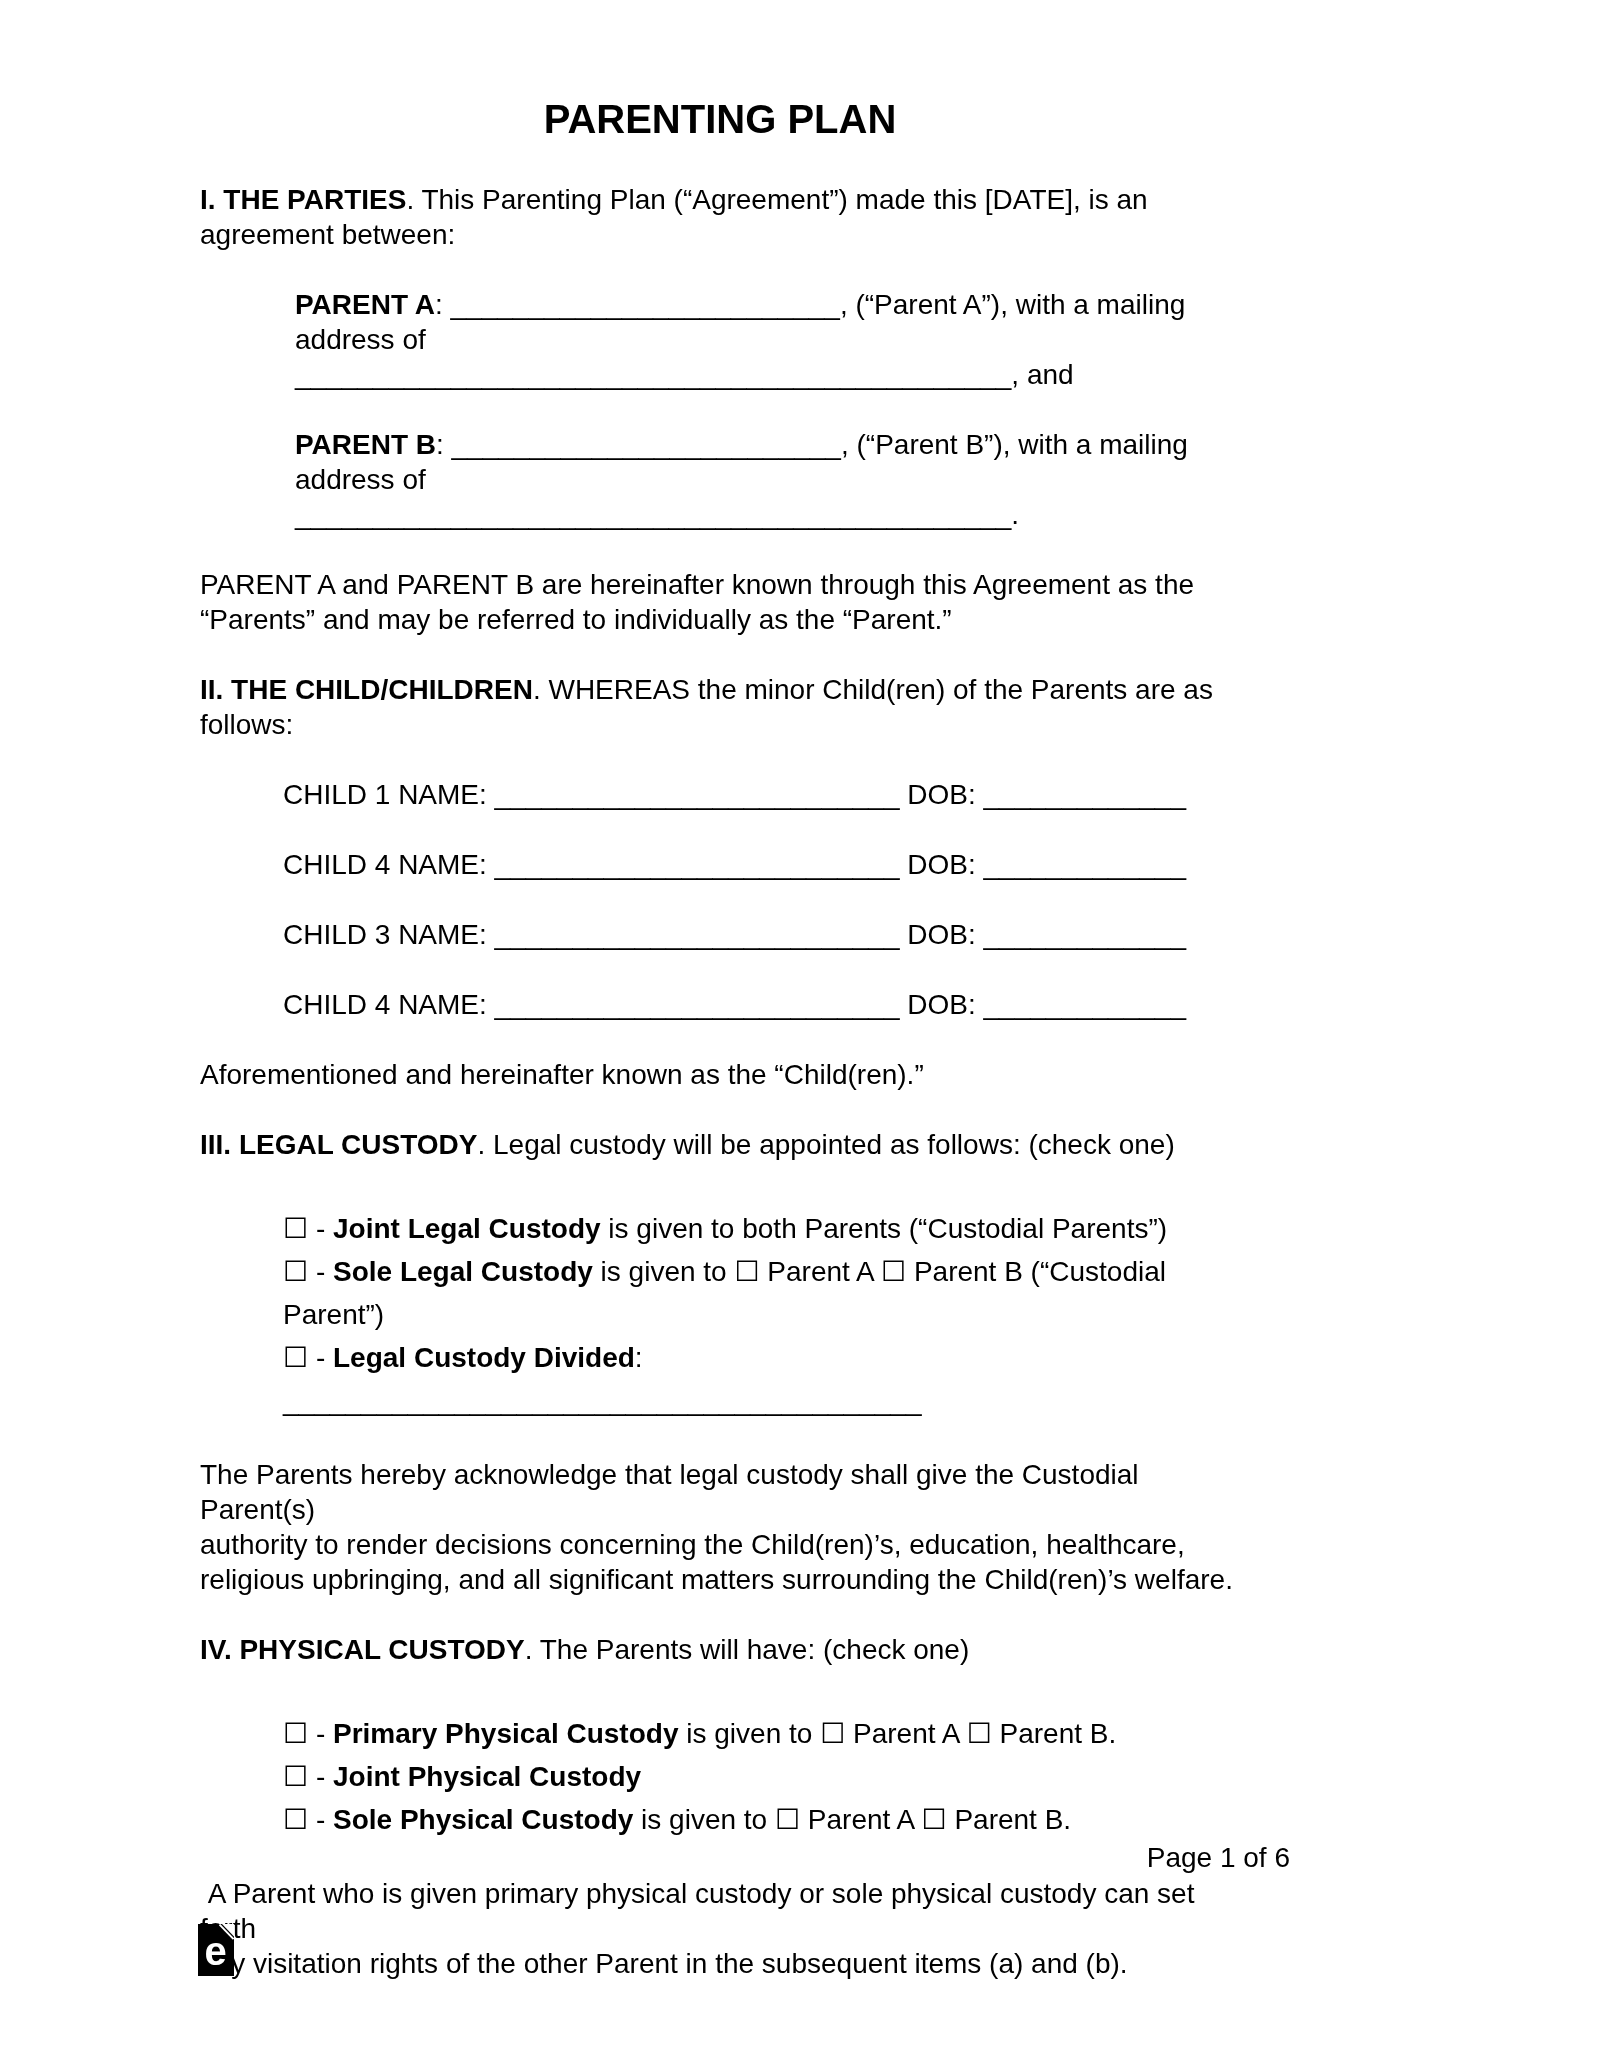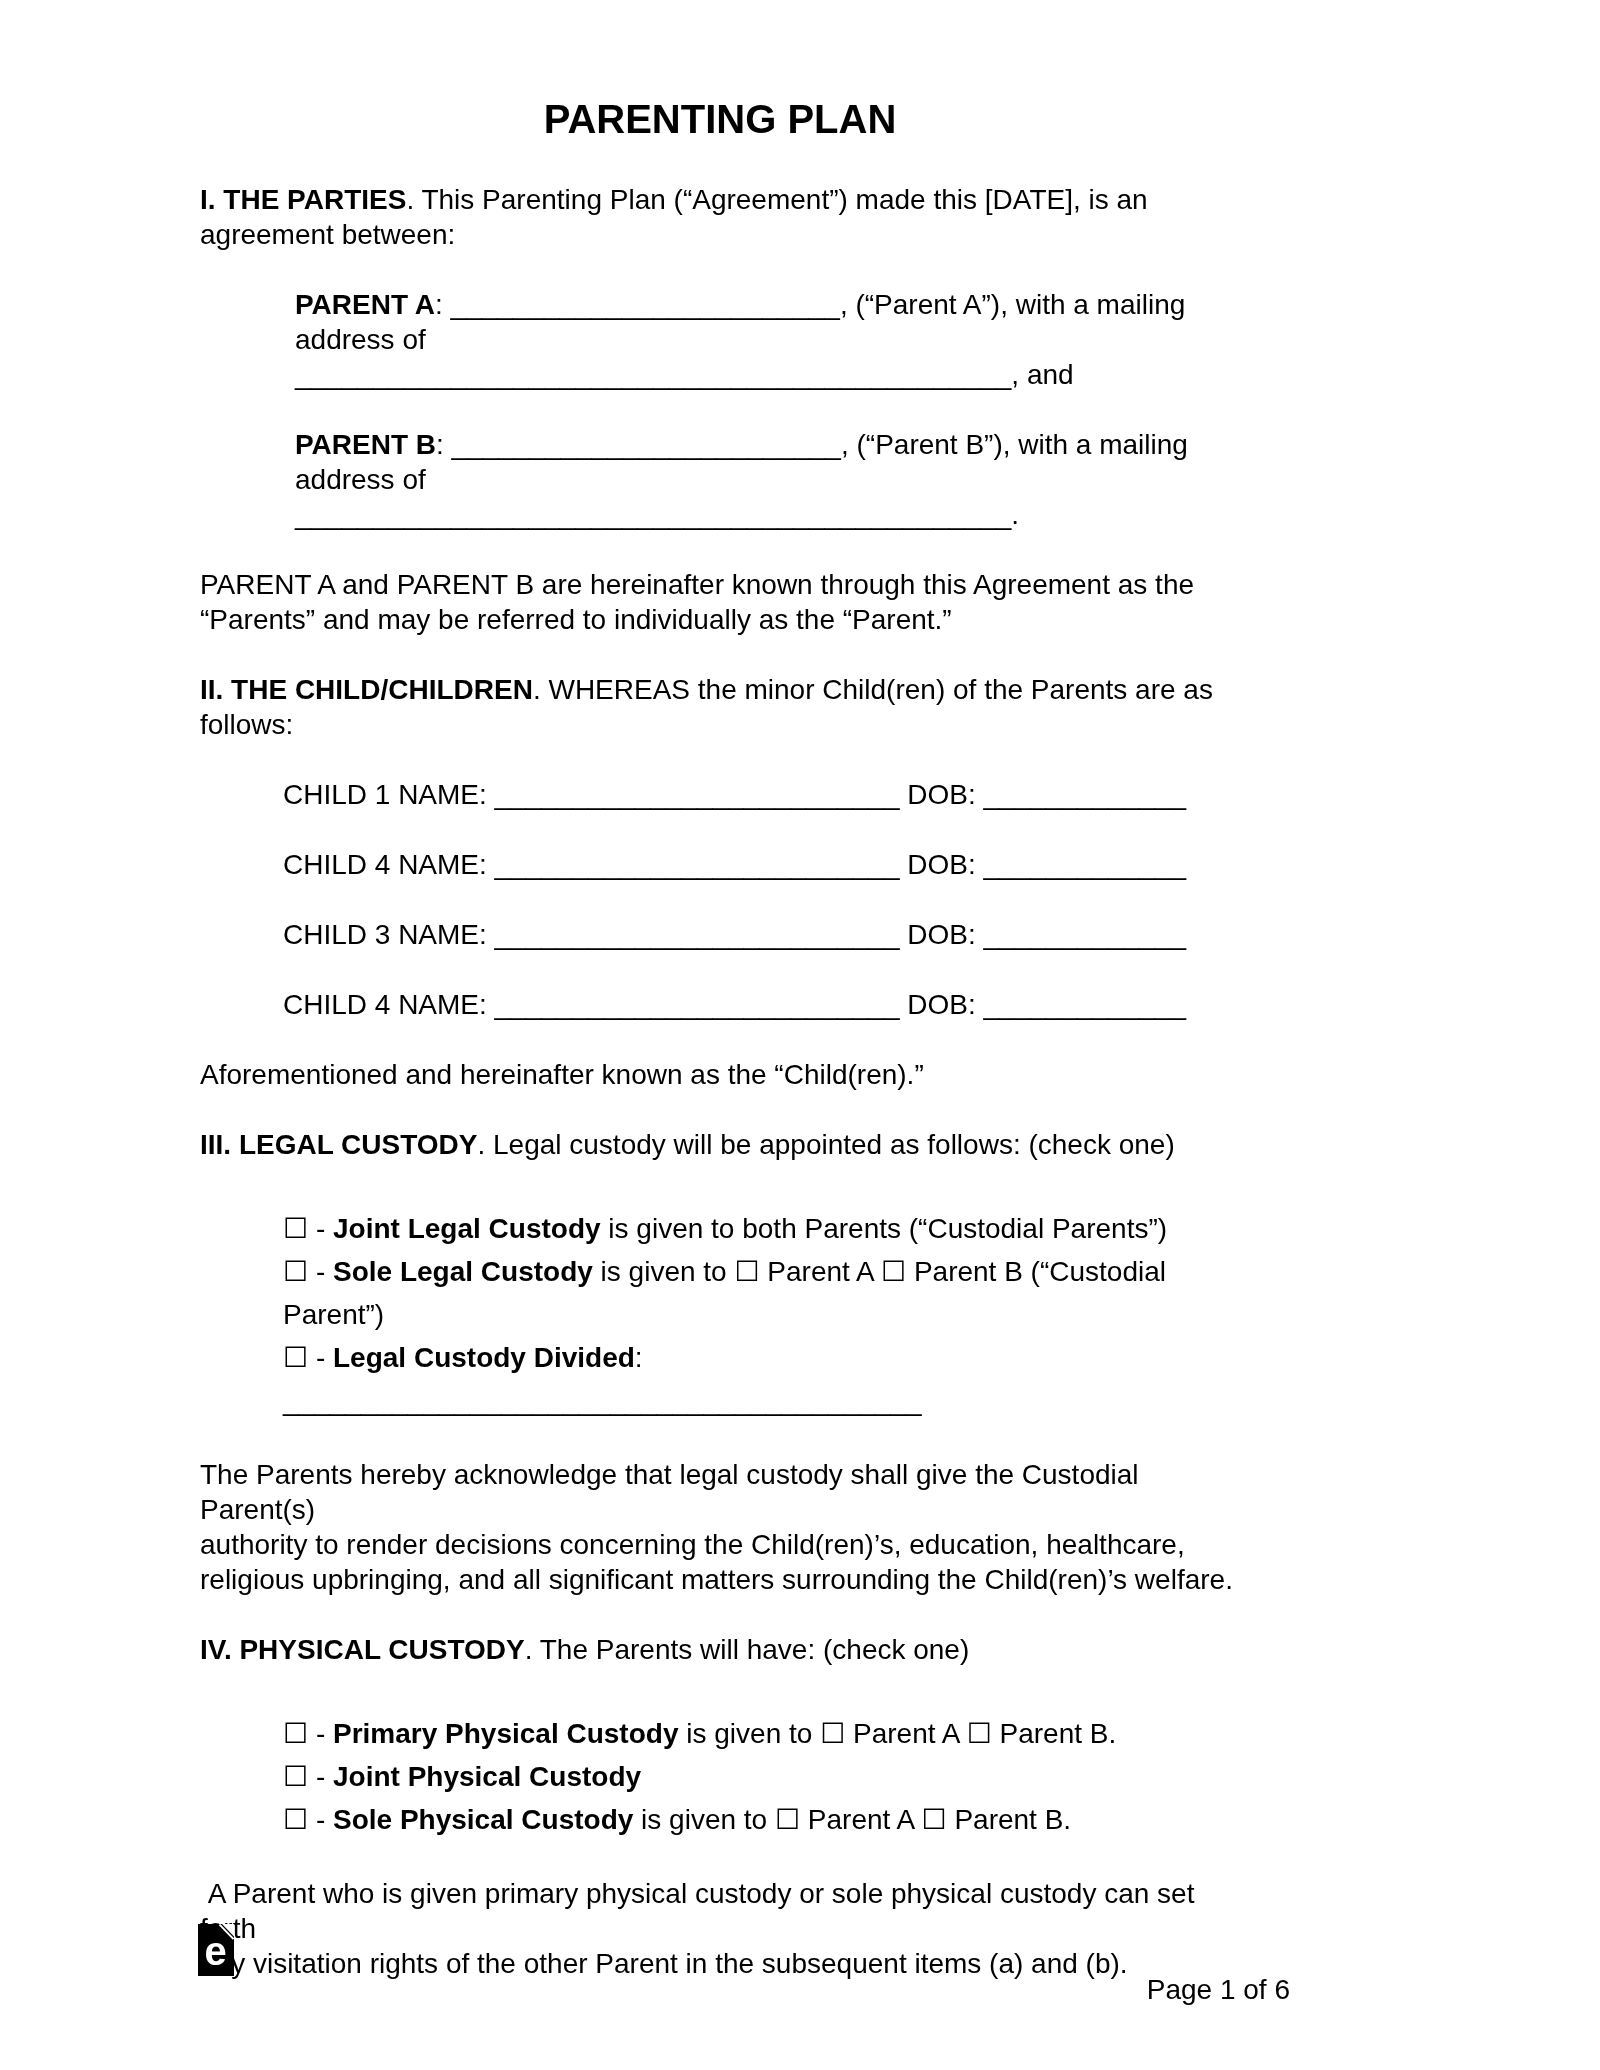--- a/index.html
+++ b/index.html
@@ -24,21 +24,21 @@
   .children-list{margin-bottom:10px;}
   .child-row{padding-left:95px;margin:14px 0 35px 0;white-space:pre-wrap;}
   .opts{margin:0 0 35px 0;}
   .opt-line{padding-left:95px;line-height:43px;white-space:pre-wrap;}
   b{font-weight:700;}
   .cb{font-family:"DejaVu Sans",sans-serif;}
   .blank{white-space:nowrap;}
   .footer-logo{position:absolute;left:198px;top:1924px;width:36px;height:52px;}
   .footer-logo svg{display:block;width:36px;height:52px;}
   .page-num{
-    position:absolute;top:1972px;right:150px;
+    position:absolute;top:1840px;right:150px;
     font-size:28px;line-height:35px;
   }
 </style>
 </head>
 <body>
 
 <div class="page">
 
   <h1 class="title">PARENTING PLAN</h1>
 

